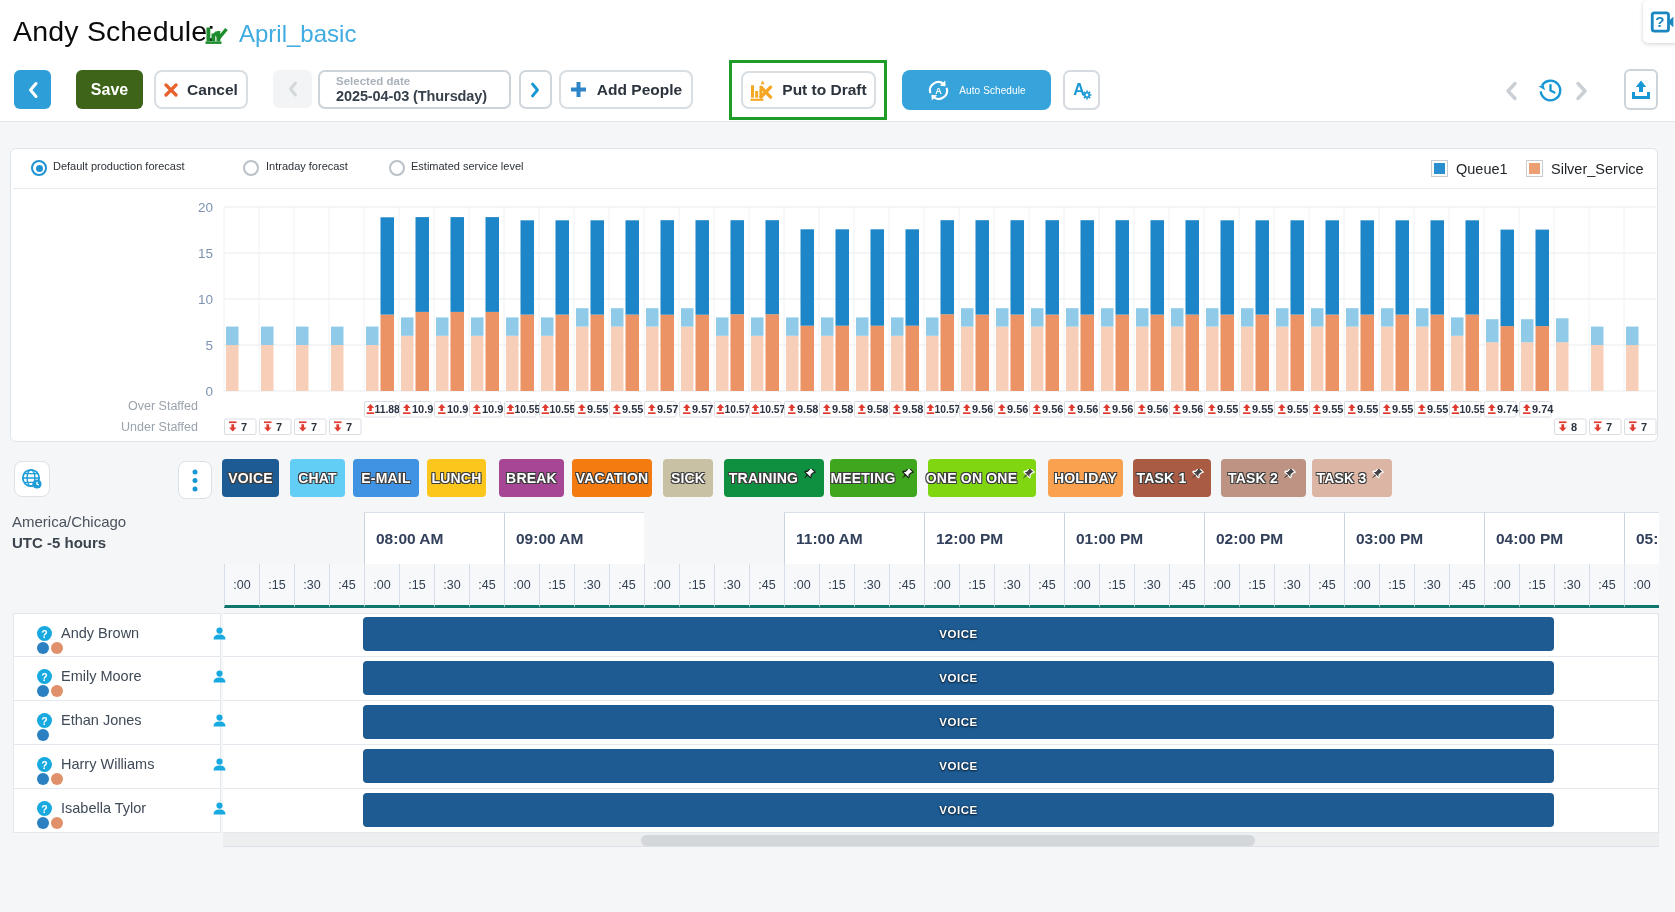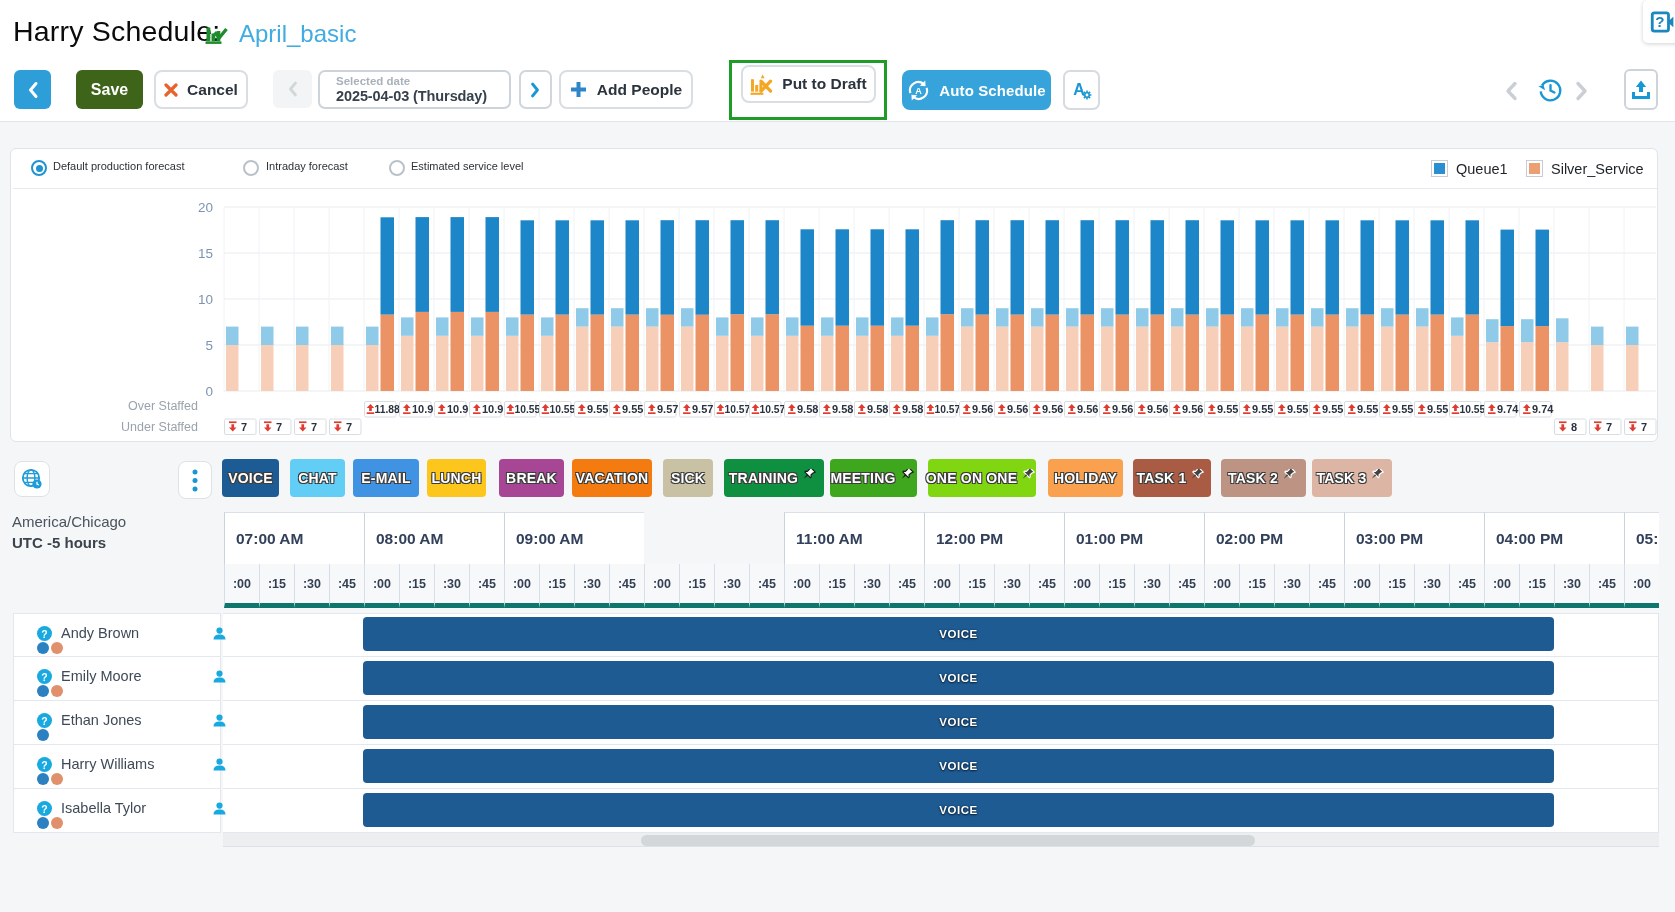--- a/index.html
+++ b/index.html
@@ -8,41 +8,41 @@
 .abs{position:absolute}
 .btn{position:absolute;display:flex;align-items:center;justify-content:center;border-radius:6px}
 .btn.white{background:#fff;border:2px solid #d9dee3;border-radius:8px}
 .btn .lbl{font-weight:bold;color:#2b333d;font-size:15.5px}
 .chip{position:absolute;top:459px;height:38px;border-radius:4px;display:flex;align-items:center;justify-content:center;
 font-weight:bold;font-size:14px;color:#fff;letter-spacing:.2px;white-space:nowrap;
 text-shadow:-1px -1px 0 #3c3c3c,1px -1px 0 #3c3c3c,-1px 1px 0 #3c3c3c,1px 1px 0 #3c3c3c;}
 .chip svg{flex:none}
 .hourcell{position:absolute;top:512px;height:52px;background:#fff;border-left:1px solid #cbd4de;border-top:1px solid #d9e0e7;
 display:flex;align-items:center;font-size:15.5px;font-weight:bold;color:#32405b;padding-left:11px}
-.qcell{position:absolute;top:564px;height:44px;background:#f6f8fa;border-left:1px solid #d6dee9;border-bottom:5px solid #0f766e;
-display:flex;align-items:center;justify-content:center;font-size:12.5px;font-weight:bold;color:#333f52}
+.qcell{position:absolute;top:564px;height:44px;background:#f6f8fa;border-left:1px solid #d6dee9;border-bottom:3px solid #0f766e;
+display:flex;align-items:center;justify-content:center;font-size:12.5px;font-weight:normal;color:#333f52}
 .namecell{position:absolute;left:13px;width:208px;background:#fff;border:1px solid #e3e8ef;border-top:none}
 .rowline{position:absolute;left:223px;background:#fff;border-bottom:1px solid #e3e8ef}
 .vbar{position:absolute;background:#1e5b93;border-radius:4px;display:flex;align-items:center;justify-content:center;
 color:#fff;font-weight:bold;font-size:11.5px;letter-spacing:.5px;text-shadow:0 1px 2px rgba(0,0,0,.65),0 0 2px rgba(0,0,0,.5)}
 .pname{position:absolute;left:47px;top:11px;font-size:14.5px;color:#3f4a57}
 .qmark{position:absolute;left:23px;top:12px;width:15px;height:15px;border-radius:50%;background:#18a9e0;color:#fff;
 font-size:10.5px;font-weight:bold;display:flex;align-items:center;justify-content:center}
 .dot{position:absolute;width:12px;height:12px;border-radius:50%}
 .radio{position:absolute;width:16px;height:16px;border-radius:50%;background:#fff}
 .rlbl{position:absolute;font-size:11px;color:#2c3238}
 .legbox{position:absolute;width:17px;height:17px;background:#fff;border:1px solid #c9cdd1;display:flex;align-items:center;justify-content:center}
 .leglbl{position:absolute;font-size:14.5px;color:#1e2327}
 </style></head><body>
 <div id="app">
 
 <div class="abs" style="left:0;top:0;width:1675px;height:121px;background:#fff"></div>
 <div class="abs" style="left:0;top:121px;width:1675px;height:1px;background:#e2e5e9"></div>
 <div class="abs" style="left:0;top:122px;width:1675px;height:790px;background:#f5f6f8"></div>
-<div class="abs" style="left:13px;top:15px;font-size:28.5px;color:#0b0b0b;letter-spacing:.2px">Harry Schedule:</div>
+<div class="abs" style="left:13px;top:15px;font-size:28.5px;color:#0b0b0b;letter-spacing:.2px">Andy Schedule:</div>
 <svg class="abs" style="left:205px;top:22px" width="23" height="23" viewBox="0 0 23 23">
 <rect x="1.5" y="5.5" width="3.8" height="14" fill="#1d8c2c"></rect>
 <rect x="6.5" y="11.5" width="3.8" height="8" fill="#1d8c2c"></rect>
 <rect x="11.5" y="9" width="3.8" height="10.5" fill="#1d8c2c"></rect>
 <path d="M9.5 10.5 L14.5 15.5 L21.5 7" stroke="#1d8c2c" stroke-width="3.4" fill="none"></path>
 <rect x="0.5" y="19.5" width="16" height="2.4" fill="#1d8c2c"></rect>
 </svg>
 <div class="abs" style="left:239px;top:20px;font-size:24px;color:#41ace1">April_basic</div>
 <div class="abs" style="left:1643px;top:0;width:40px;height:43px;background:#fff;border-radius:5px;box-shadow:0 1px 4px rgba(0,0,0,.18)"></div>
 <svg class="abs" style="left:1649px;top:9px" width="26" height="26" viewBox="0 0 24 24">
@@ -78,21 +78,21 @@
         <path d="M2.5 2 L7.5 8 L2.5 14" stroke="#1798d5" stroke-width="2.8" fill="none" stroke-linecap="round" stroke-linejoin="round"></path>
       </svg>
     </div>
 <div class="btn white" style="left:559px;top:70px;width:134px;height:39px;gap:10px">
 <svg width="17" height="17" viewBox="0 0 17 17">
         <path d="M8.5 1 V16 M1 8.5 H16" stroke="#2e86c8" stroke-width="4"></path>
       </svg>
 <span class="lbl">Add People</span>
     </div>
 <div class="abs" style="left:729px;top:60px;width:158px;height:60px;border:3px solid #1f9b27"></div>
-<div class="btn white" style="left:741px;top:65px;width:135px;height:38px;gap:9px">
+<div class="btn white" style="left:741px;top:71px;width:135px;height:38px;gap:9px">
 <svg width="23" height="21" viewBox="0 0 24 22">
 <rect x="1" y="5.5" width="3.1" height="13" fill="#f5a623"></rect>
 <rect x="5.4" y="11.5" width="3.1" height="7" fill="#f5a623"></rect>
 <rect x="9.8" y="9" width="3.1" height="9.5" fill="#f5a623"></rect>
 <rect x="0.5" y="19.6" width="13.5" height="2.2" fill="#f5a623"></rect>
 <path d="M11.2 4.5 L13.2 0.5 L15.2 4.5 Z" fill="#f5a623"></path>
 <g stroke="#f5a623" stroke-width="3.4" stroke-linecap="round">
           <path d="M11.5 7.5 L21.5 18"></path>
           <path d="M21.5 7.5 L11.5 18"></path>
         </g>
@@ -100,21 +100,21 @@
 <span class="lbl">Put to Draft</span>
     </div>
 <div class="btn" style="left:902px;top:70px;width:149px;height:40px;background:#36a3da;border-radius:8px;gap:9px">
 <svg width="23" height="23" viewBox="0 0 24 24">
 <path d="M3.6 14.8 A 8.7 8.7 0 0 1 17.4 5.3" stroke="#fff" stroke-width="2.2" fill="none"></path>
 <path d="M20.4 9.2 A 8.7 8.7 0 0 1 6.6 18.7" stroke="#fff" stroke-width="2.2" fill="none"></path>
 <path d="M19 1.6 l0.4 6 l-6 -0.6 z" fill="#fff"></path>
 <path d="M5 22.4 l-0.4 -6 l6 0.6 z" fill="#fff"></path>
 <text x="12" y="15.4" font-size="9.5" font-weight="bold" fill="#fff" text-anchor="middle">A</text>
 </svg>
-<span style="color:#fff;font-weight:bold;font-size:15px;letter-spacing:0.1px">Auto Schedule</span>
+<span style="color:#fff;font-weight:normal;font-size:10px;letter-spacing:0.1px">Auto Schedule</span>
     </div>
 <div class="btn" style="left:1063px;top:70px;width:37px;height:40px;background:#fff;border:2px solid #d5dbe0;border-radius:7px">
 <svg width="22" height="22" viewBox="0 0 22 22">
 <text x="8" y="16" font-size="16" font-weight="bold" fill="#1798d5" text-anchor="middle">A</text>
 <g fill="#1798d5">
           <circle cx="16" cy="16" r="3"></circle>
 <g stroke="#1798d5" stroke-width="1.6">
 <path d="M16 11.6 v2 M16 18.4 v2 M11.6 16 h2 M18.4 16 h2 M12.9 12.9 l1.4 1.4 M17.7 17.7 l1.4 1.4 M19.1 12.9 l-1.4 1.4 M14.3 17.7 l-1.4 1.4"></path>
           </g>
 <circle cx="16" cy="16" r="1.4" fill="#fff"></circle>
@@ -581,21 +581,20 @@
       </svg></div>
 <div class="chip" style="left:1312px;width:80px;background:#dcb5a5">TASK 3<svg width="15" height="15" viewBox="0 0 15 15" style="margin-left:6px;margin-top:-3px">
         <g transform="translate(8.8,0.6) rotate(45)">
 <path d="M-3.4 0 L3.4 0 L2.5 2.7 L2.5 5.1 L4 6.2 L4 7.4 L-4 7.4 L-4 6.2 L-2.5 5.1 L-2.5 2.7 Z" fill="#424242" stroke="#fff" stroke-width="1.15"></path>
 <path d="M-0.8 7.4 L0 13.6 L0.8 7.4 Z" fill="#424242"></path>
 </g>
       </svg></div>
 <div class="abs" style="left:12px;top:513px;font-size:15px;color:#4a535e">America/Chicago</div>
 <div class="abs" style="left:12px;top:534px;font-size:15px;font-weight:bold;color:#3b434c">UTC -5 hours</div>
 <div class="abs" style="left:223px;top:506px;width:1436px;height:341px;overflow:hidden">
-<div class="hourcell" style="left:1px;width:140px;top:6px">07:00 AM</div>
 <div class="qcell" style="left:1px;width:35px;top:58px">:00</div>
 <div class="qcell" style="left:36px;width:35px;top:58px">:15</div>
 <div class="qcell" style="left:71px;width:35px;top:58px">:30</div>
 <div class="qcell" style="left:106px;width:35px;top:58px">:45</div>
 <div class="hourcell" style="left:141px;width:140px;top:6px">08:00 AM</div>
 <div class="qcell" style="left:141px;width:35px;top:58px">:00</div>
 <div class="qcell" style="left:176px;width:35px;top:58px">:15</div>
 <div class="qcell" style="left:211px;width:35px;top:58px">:30</div>
 <div class="qcell" style="left:246px;width:35px;top:58px">:45</div>
 <div class="hourcell" style="left:281px;width:140px;top:6px">09:00 AM</div>

